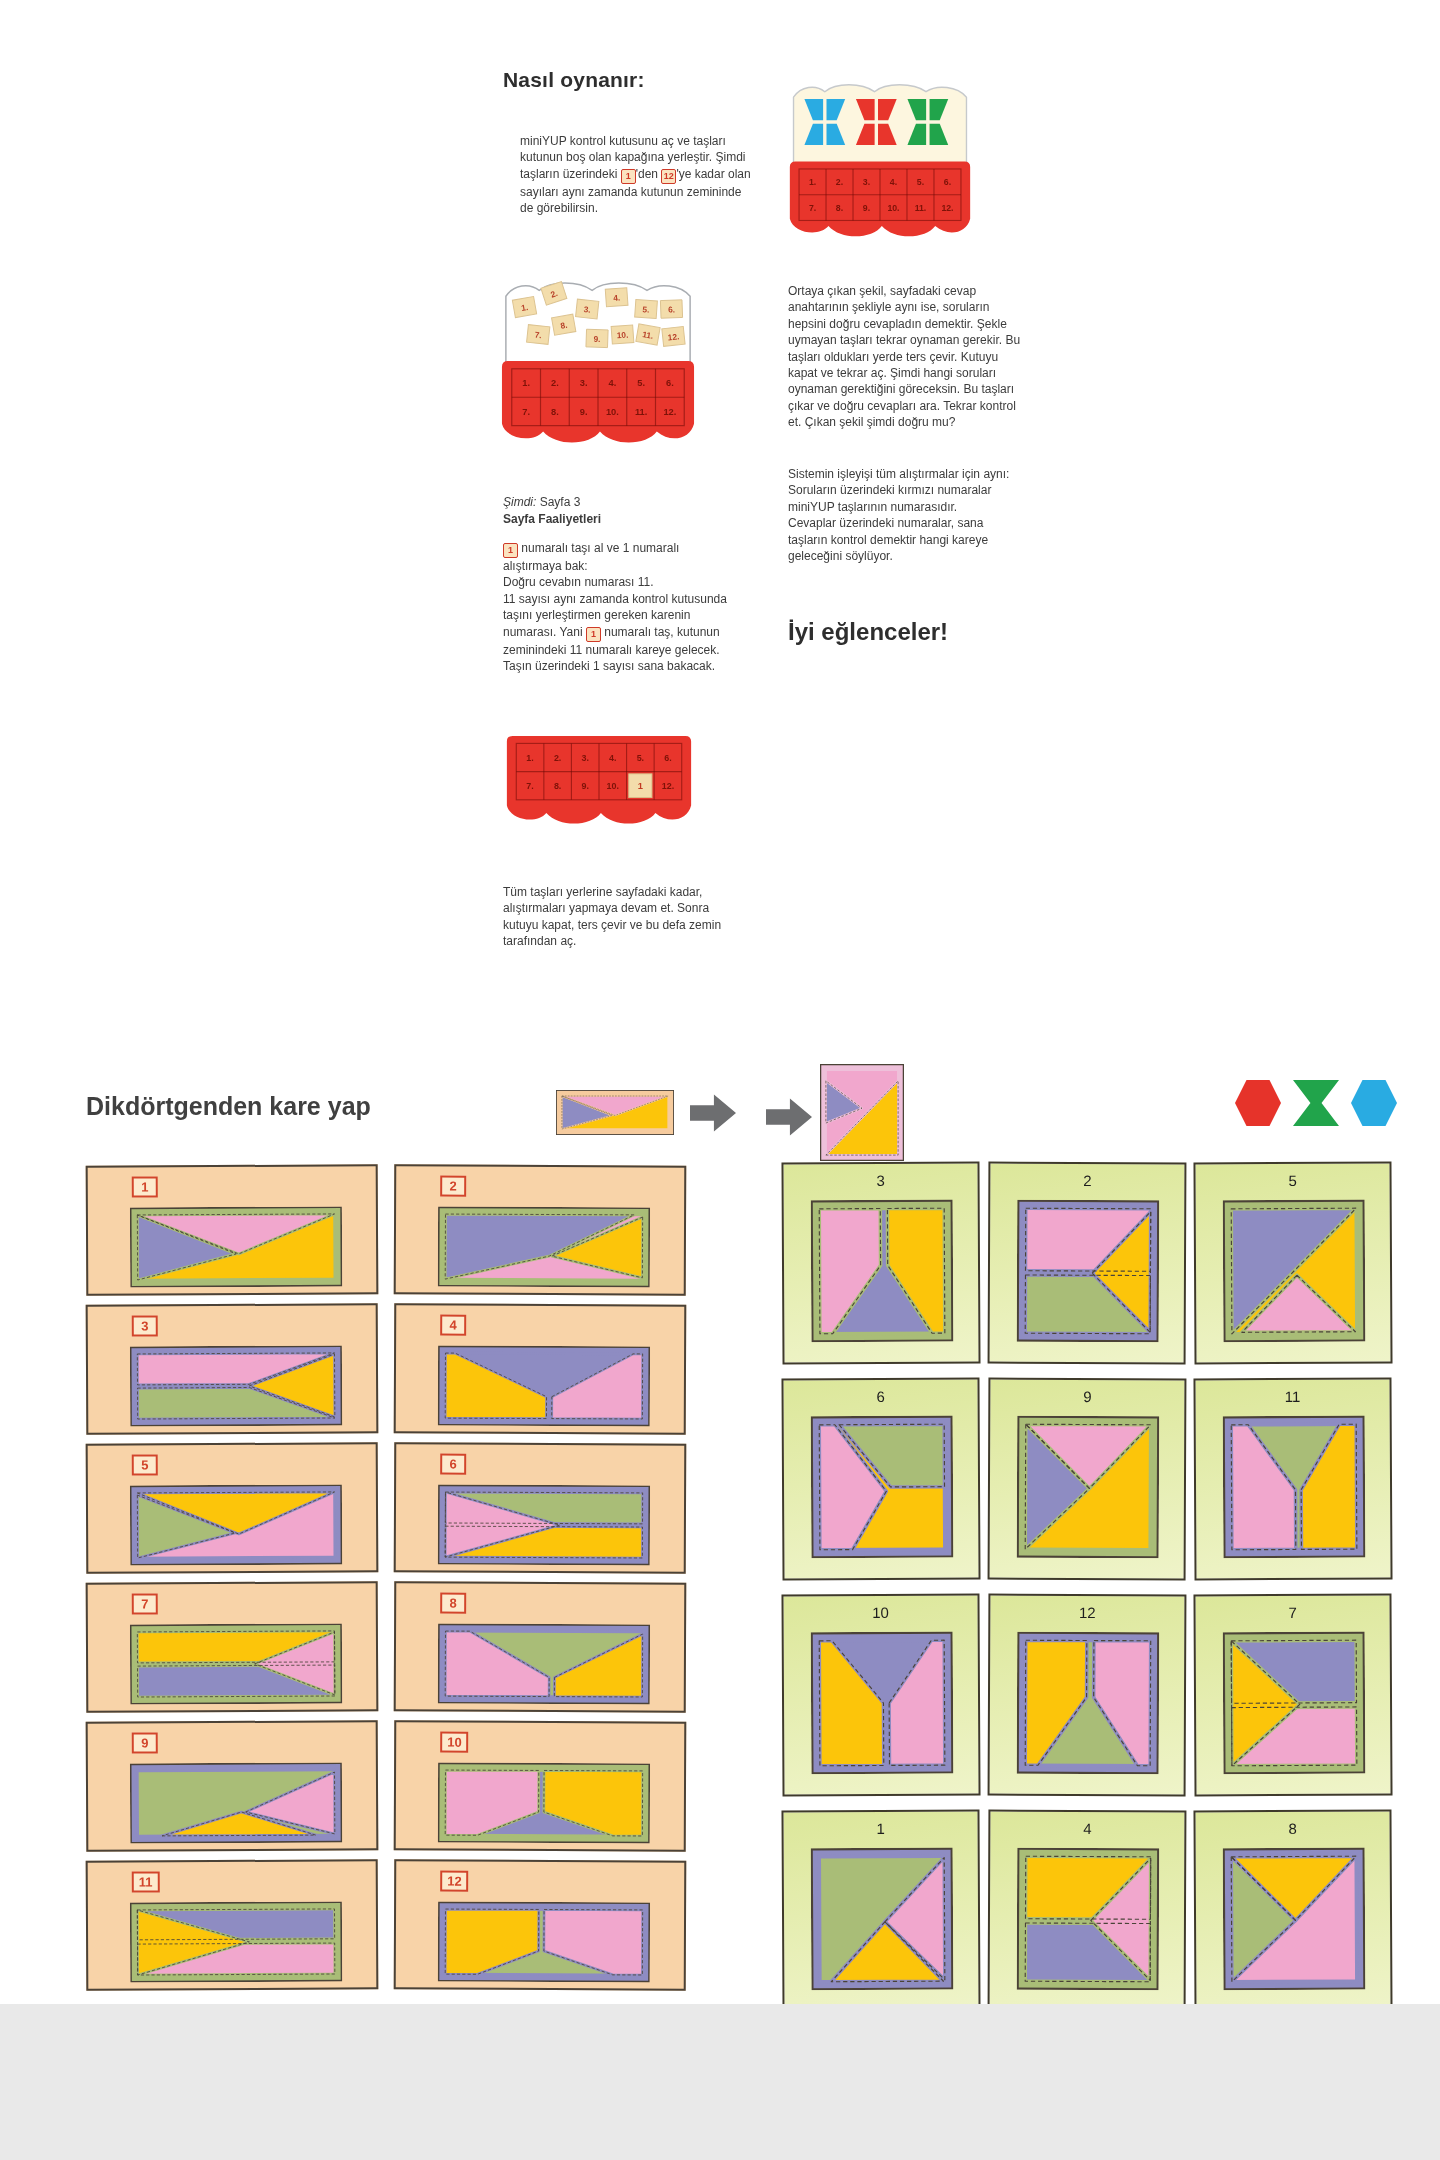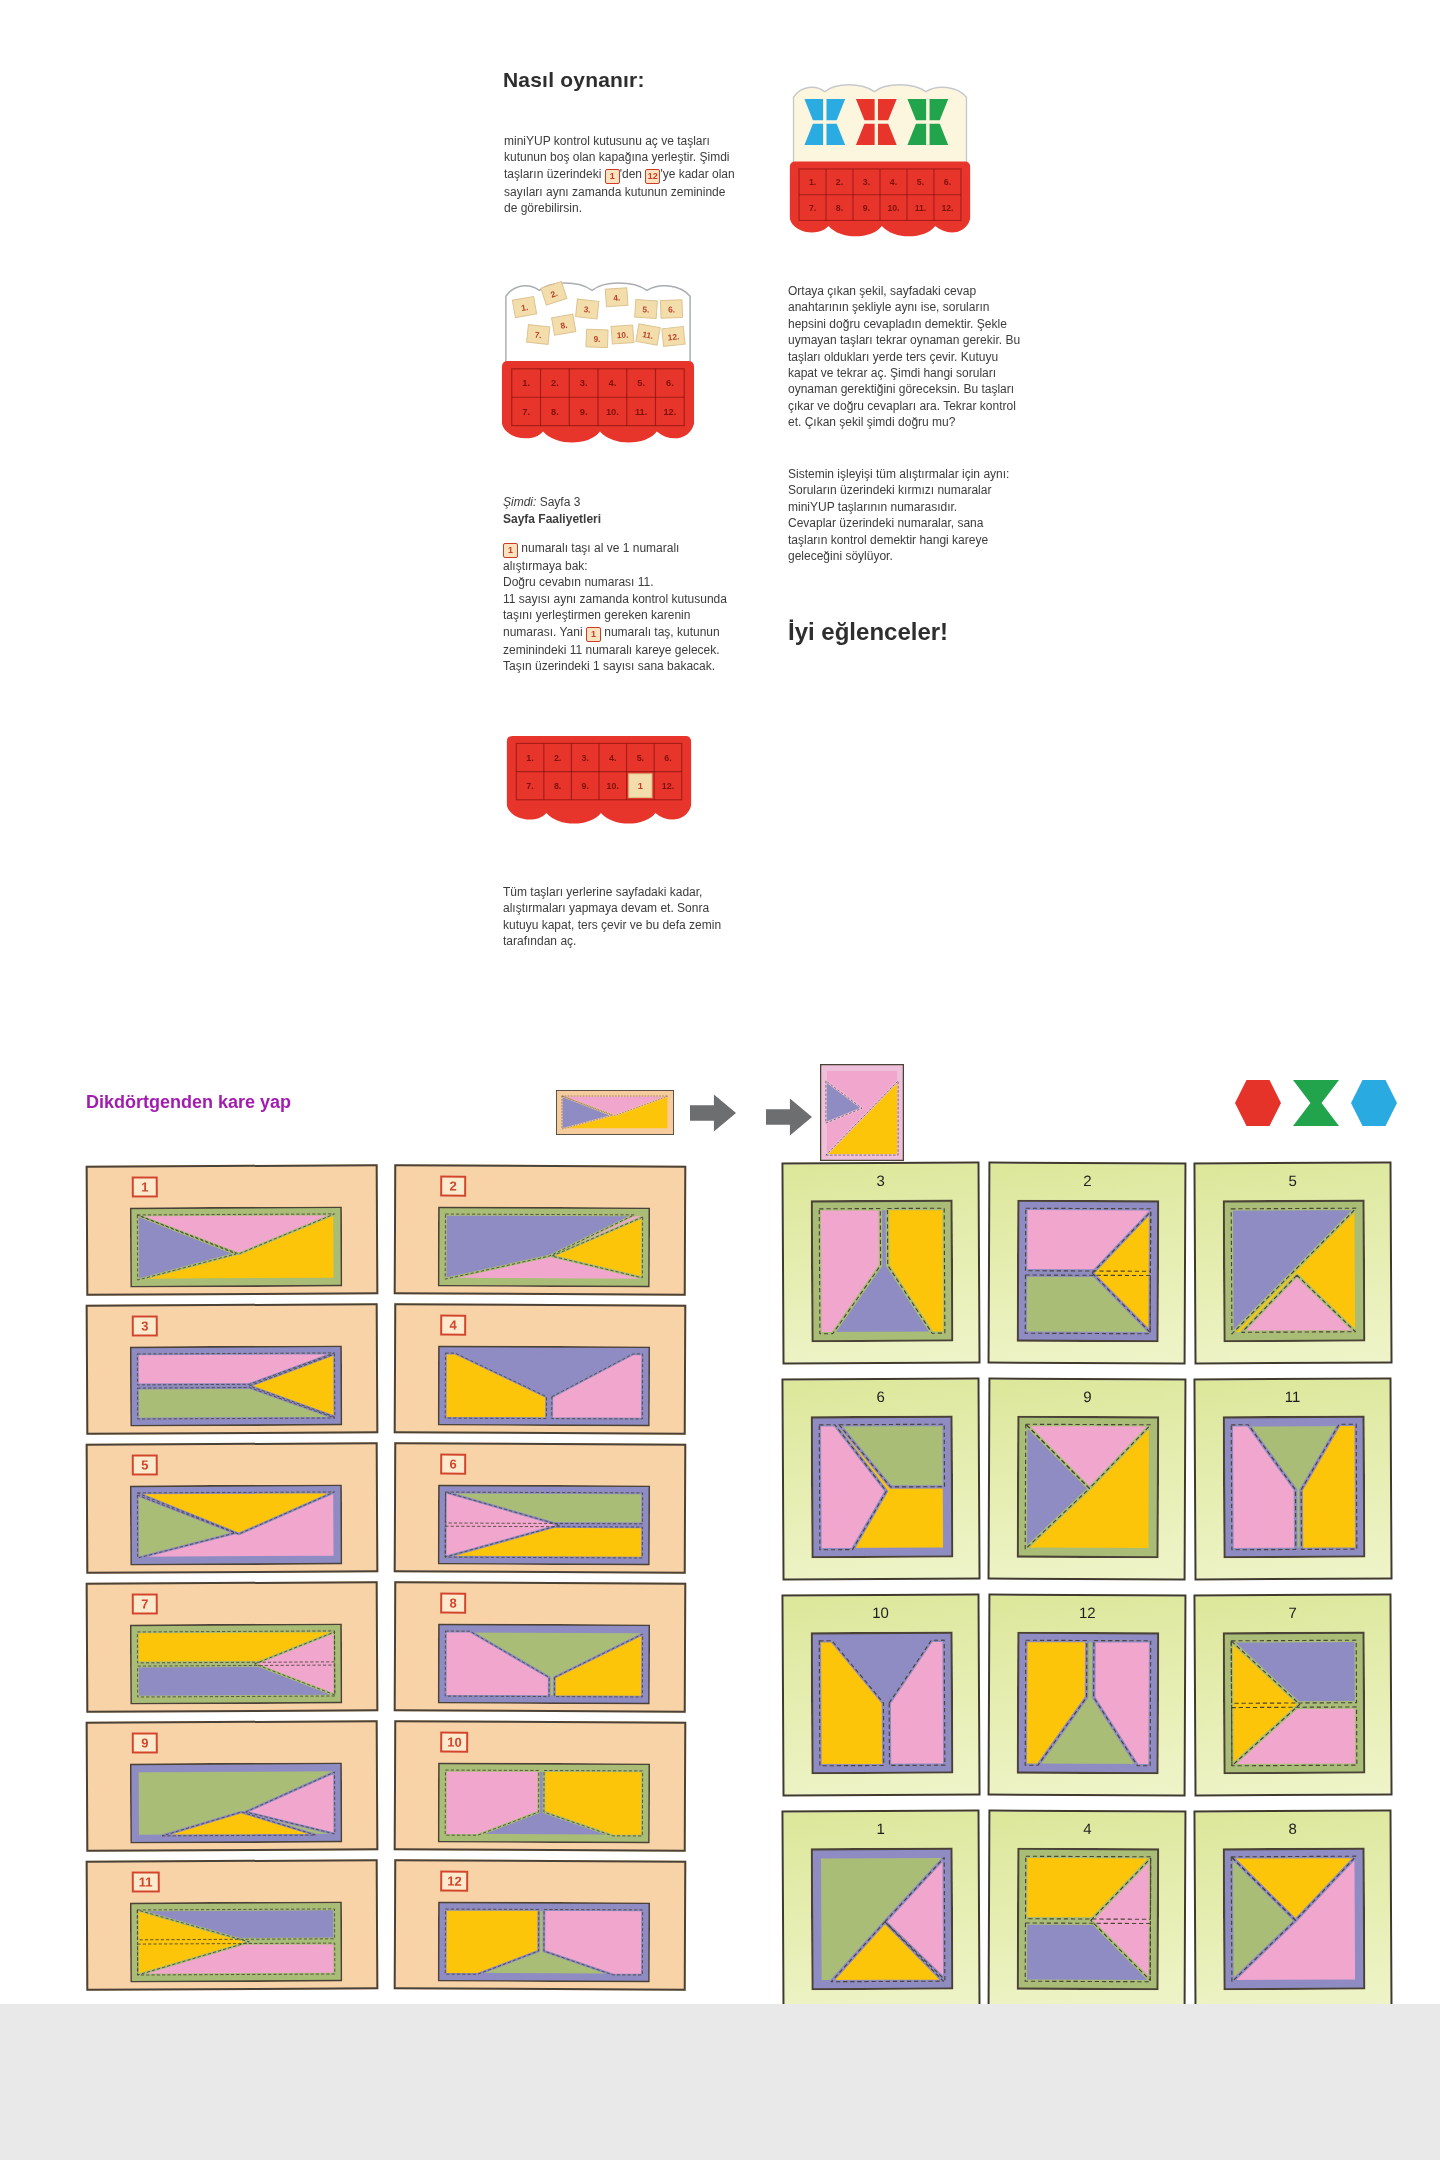--- a/index.html
+++ b/index.html
@@ -8,40 +8,40 @@
   .abs{position:absolute;}
   .h1{font-size:21px;font-weight:bold;color:#2e2e2e;letter-spacing:.2px;}
   .h2{font-size:24px;font-weight:bold;color:#2e2e2e;}
   .body{font-size:12px;line-height:16.4px;white-space:pre-line;}
   .example{font-size:12px;line-height:17px;}
   .it{font-style:italic;}
   .bold{font-weight:bold;}
   .chip{display:inline-block;min-width:11px;height:13px;line-height:12px;text-align:center;
         border:1.5px solid #cf3a28;background:#fbe3c0;color:#cf3a28;font-size:9px;font-weight:bold;
         padding:0 1px;border-radius:2px;vertical-align:-1px;}
-  .title{font-size:18px;font-weight:600;color:#a21caf;}
+  .title{font-size:25px;font-weight:600;color:#404040;}
   .card-rect{position:absolute;background:#f8d3a8;border:2px solid #4b4237;box-sizing:border-box;}
   .badge{position:absolute;left:44px;top:9px;min-width:12px;padding:1px 5px;background:#fdeacd;
          border:2px solid #d2452b;color:#d2452b;font-size:13px;font-weight:bold;text-align:center;}
   .card-sq{position:absolute;background:linear-gradient(172deg,#dce79a,#eff4c9);
            border:2px solid #3f3a2b;box-sizing:border-box;}
   .sq-num{position:absolute;top:8px;left:0;width:100%;text-align:center;font-size:15px;color:#1e1e1e;}
   .pgnum{font-size:13px;color:#2e2e2e;text-align:center;}
   .fig svg,.icon svg{display:block;}
   .logo-part{display:inline-block;margin-right:6px;vertical-align:middle;}
 </style>
 </head>
 <body>
 
 <div class="canvas">
 
   <section>
     <div class="abs h1" style="left:503px;top:68px;width:260px;">Nasıl oynanır:</div>
 
-    <div class="abs body" style="left:504px;top:133px;width:232px;">miniYUP kontrol kutusunu aç ve taşları kutunun boş olan kapağına yerleştir. Şimdi taşların üzerindeki <span class="chip">1</span>'den <span class="chip">12</span>'ye kadar olan sayıları aynı zamanda kutunun zemininde de görebilirsin.</div>
+    <div class="abs body" style="left:520px;top:133px;width:232px;">miniYUP kontrol kutusunu aç ve taşları kutunun boş olan kapağına yerleştir. Şimdi taşların üzerindeki <span class="chip">1</span>'den <span class="chip">12</span>'ye kadar olan sayıları aynı zamanda kutunun zemininde de görebilirsin.</div>
 
     <div class="abs fig" style="left:500px;top:272px;width:196px;height:174px;">
         <svg viewBox="0 0 200 176" width="100%" height="100%">
           <path d="M6,24 C14,12 30,10 40,18 C52,8 80,8 94,18 C106,8 136,8 150,18 C162,10 184,12 194,24 V96 H6 Z" fill="#ffffff" stroke="#a9adb2" stroke-width="1.5"></path>
           <g transform="translate(25,35) rotate(-10)">
             <rect x="-11" y="-9" width="22" height="18" fill="#f3ddab" stroke="#dcc391" stroke-width="1"></rect>
             <text x="0" y="3.5" font-size="8.5" font-weight="bold" fill="#b8422a" text-anchor="middle" font-family="Liberation Sans,sans-serif">1.</text>
           </g>
           <g transform="translate(55,21) rotate(-18)">
             <rect x="-11" y="-9" width="22" height="18" fill="#f3ddab" stroke="#dcc391" stroke-width="1"></rect>

